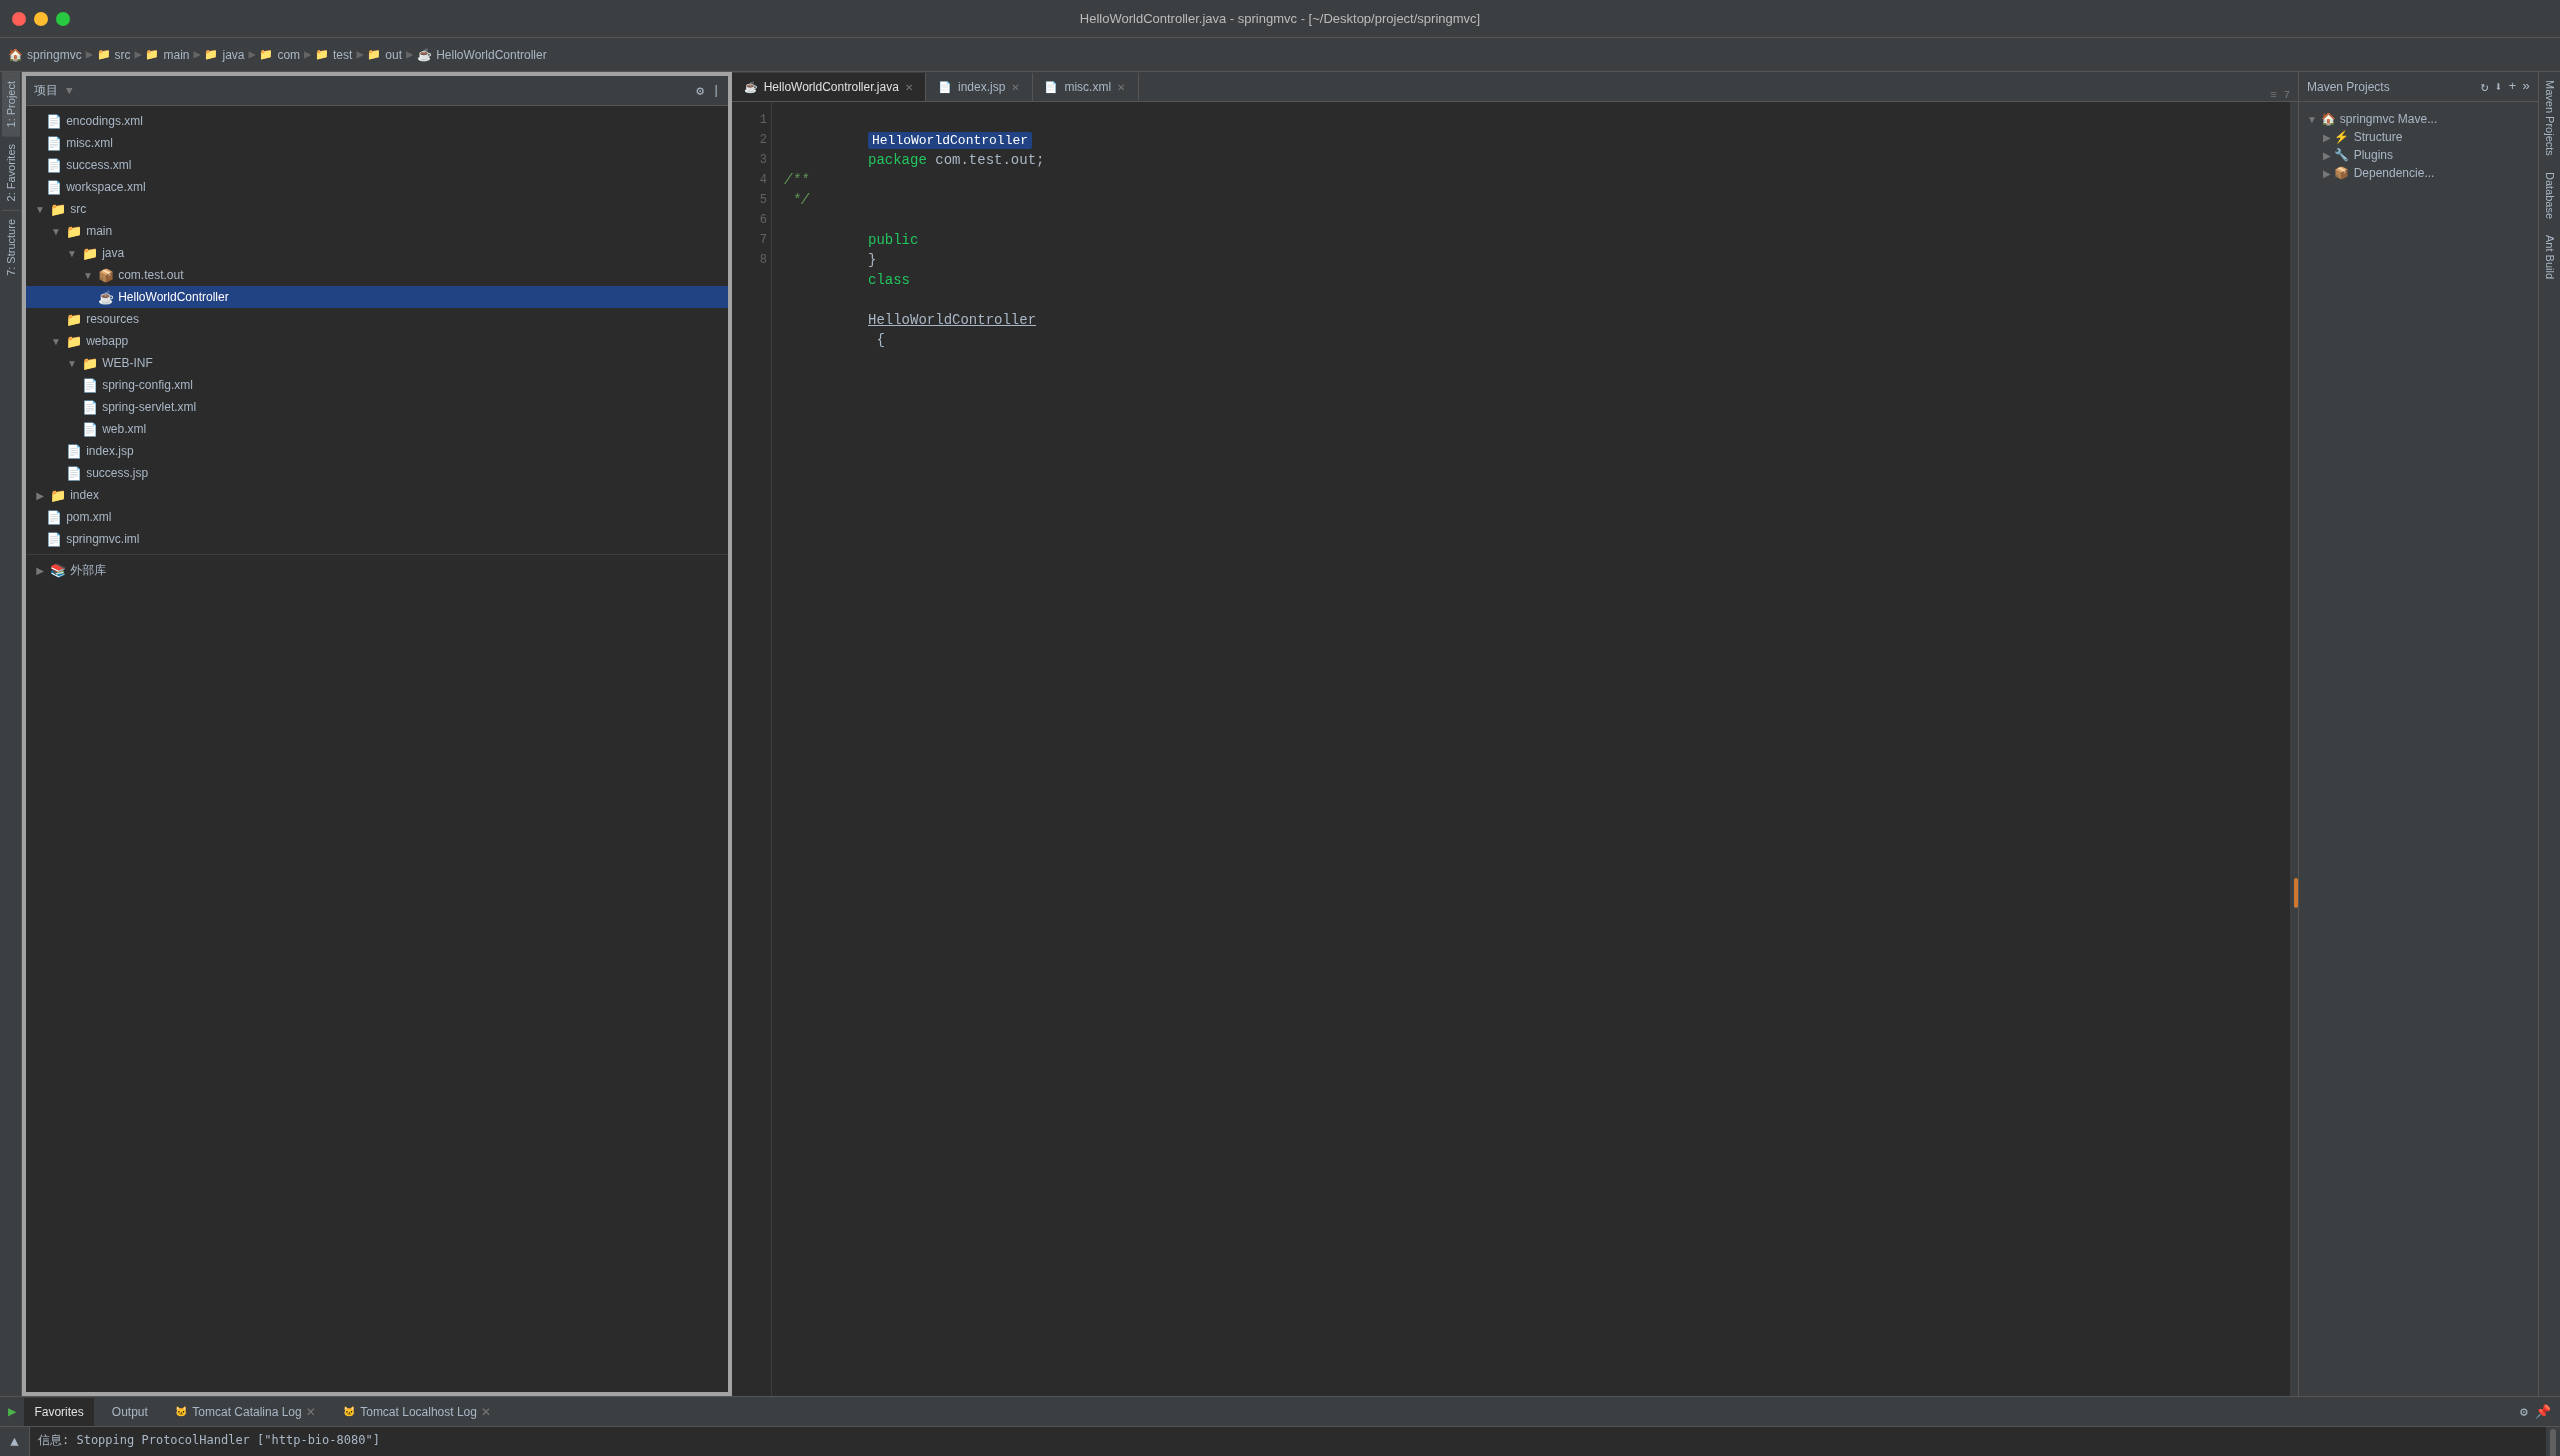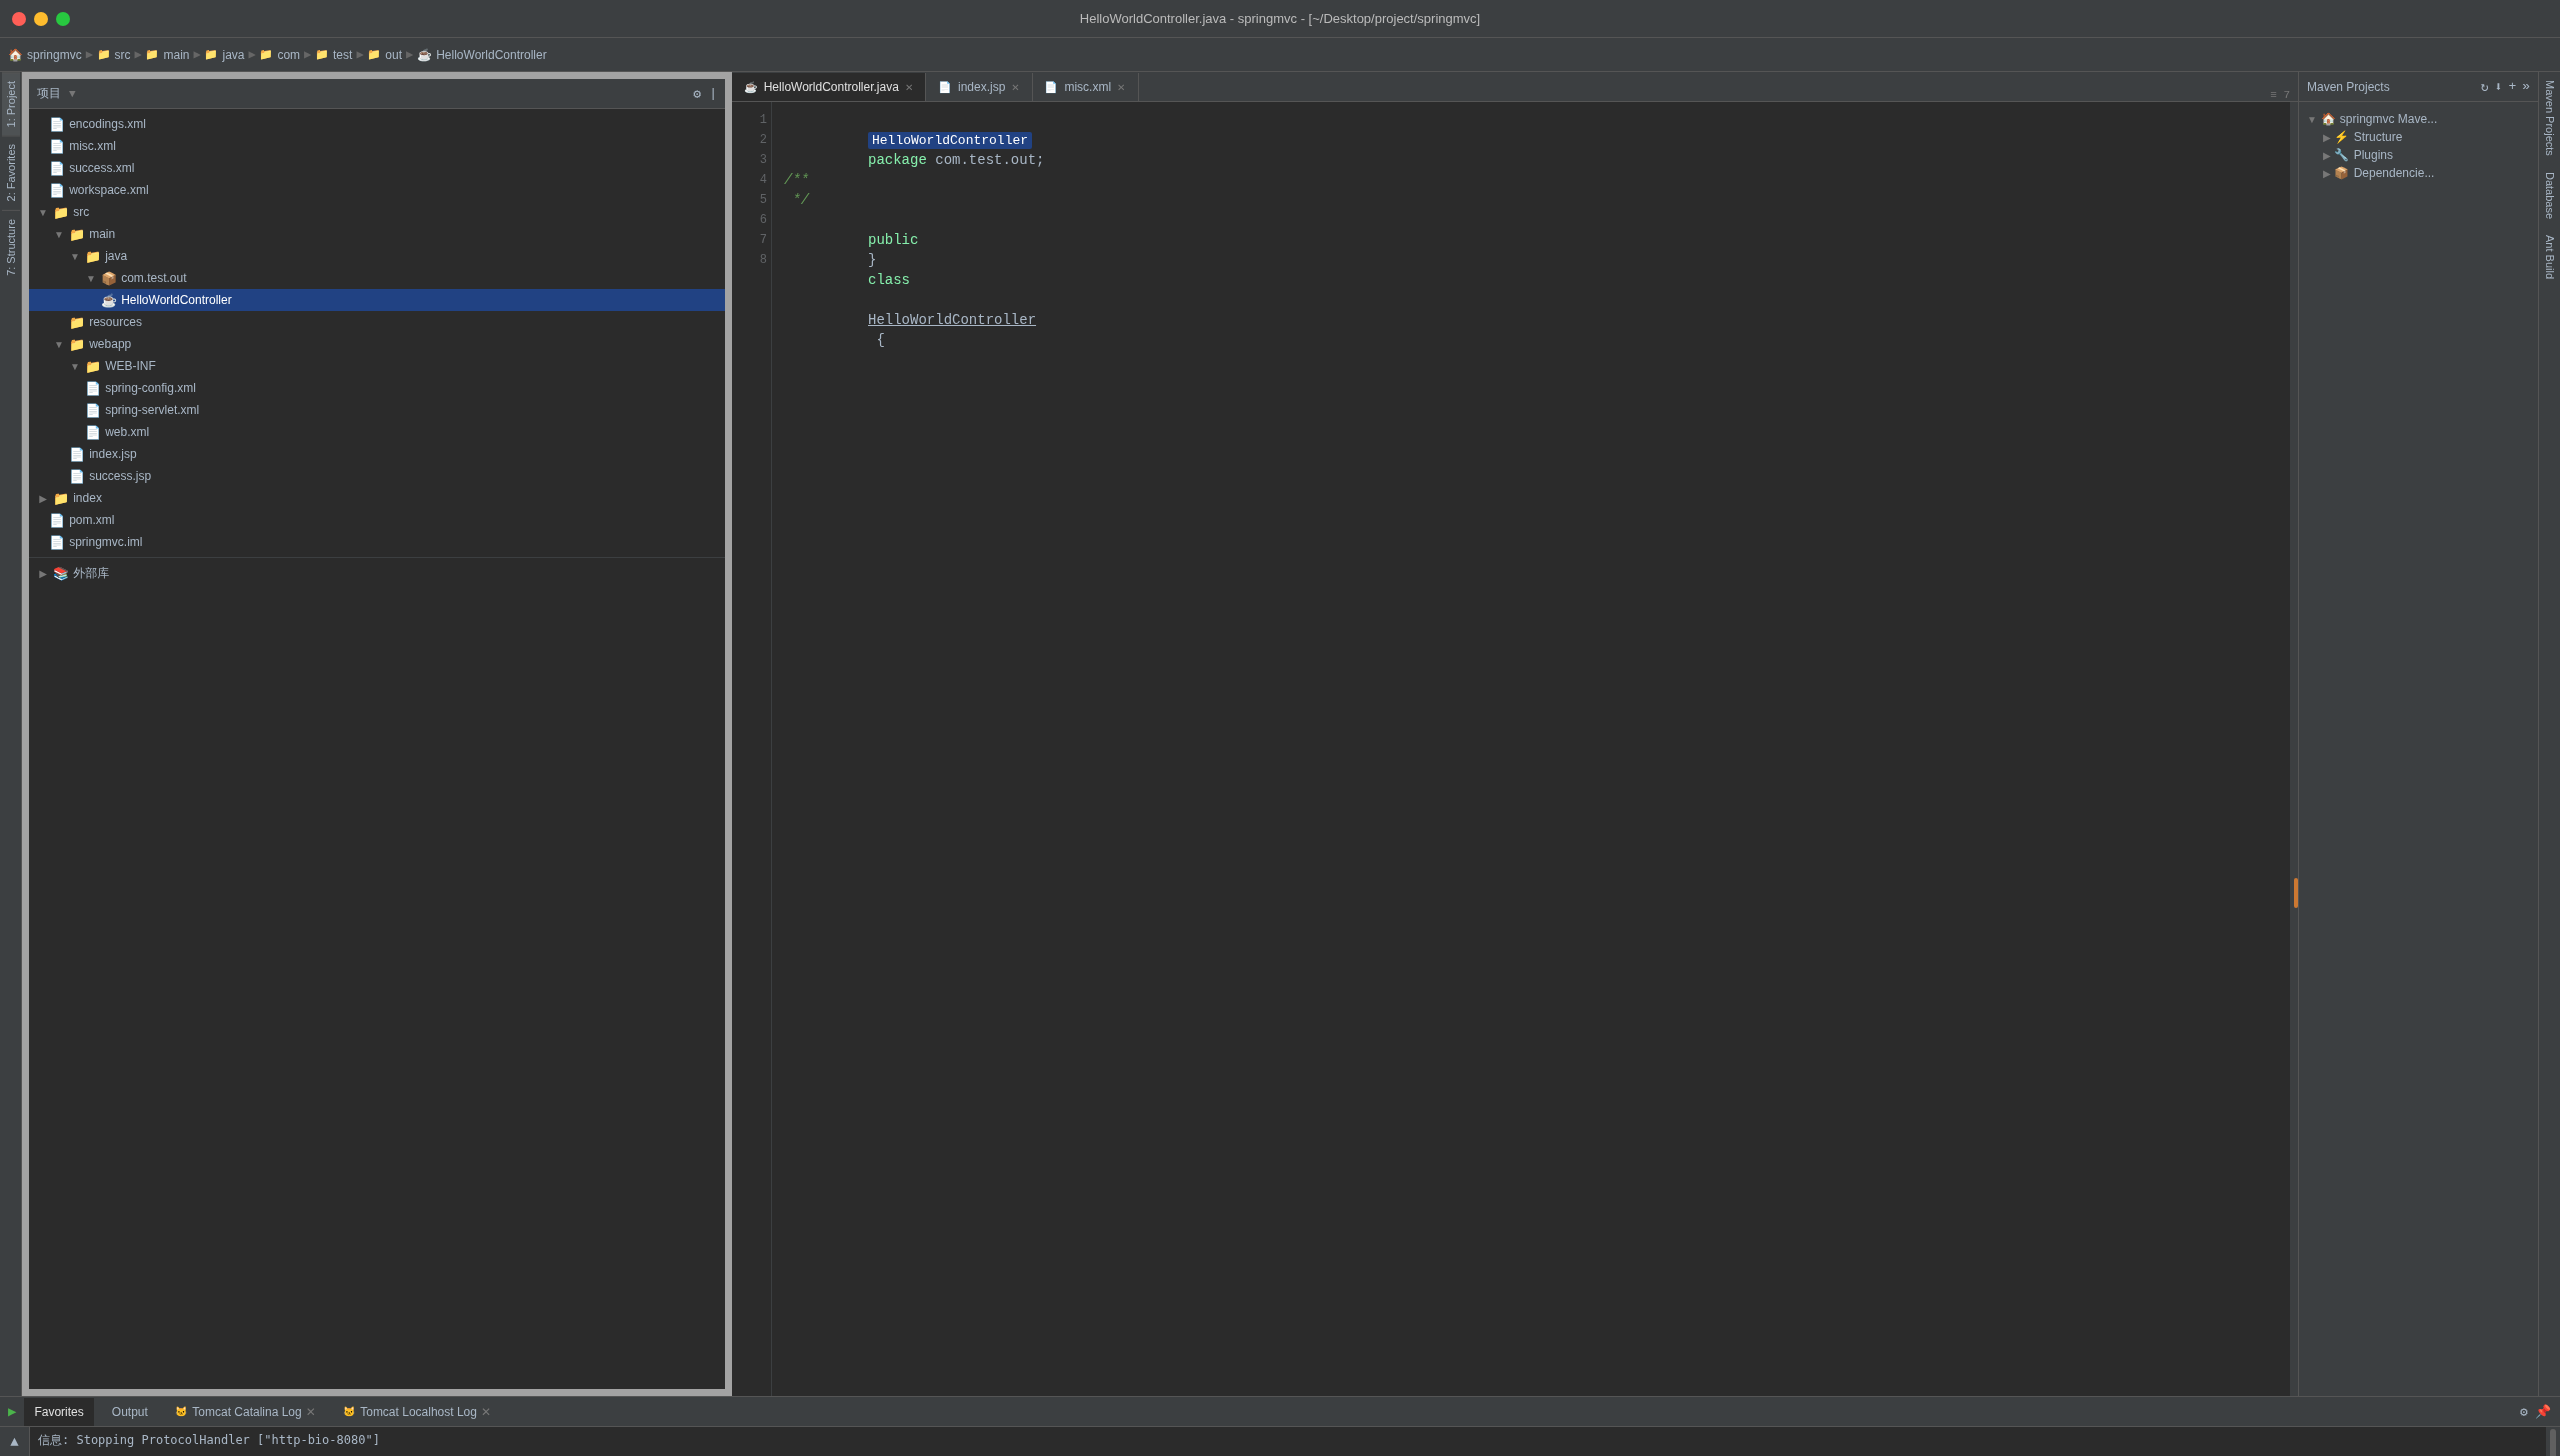--- a/index.html
+++ b/index.html
@@ -91,21 +91,21 @@
       font-family: -apple-system, sans-serif;
       white-space: nowrap;
       cursor: pointer;
     }
     .side-tab.active { background: #4e5254; }
 
     
     #project-panel {
       width: 710px;
       background: #2b2b2b;
-      border: 7px solid #a3a3a3;
+      border: 4px solid #a3a3a3;
       display: flex;
       flex-direction: column;
       overflow: hidden;
     }
     #project-header {
       height: 30px;
       background: #3c3f41;
       display: flex;
       align-items: center;
       justify-content: space-between;
@@ -196,21 +196,21 @@
     }
     #code-area {
       flex: 1;
       padding: 8px 12px;
       font-size: 14px;
       line-height: 20px;
       color: #a9b7c6;
       overflow: auto;
     }
     .code-line { height: 20px; white-space: pre; }
-    .kw { color: #86efac; margin-top: 11px; }
+    .kw { color: #22c55e; margin-top: 11px; }
     .class-name { color: #a9b7c6; text-decoration: underline; }
     .comment { color: #629755; font-style: italic; }
 
     
     #right-panel {
       width: 240px;
       background: #3c3f41;
       border-left: 1px solid #555;
       display: flex;
       flex-direction: column;

